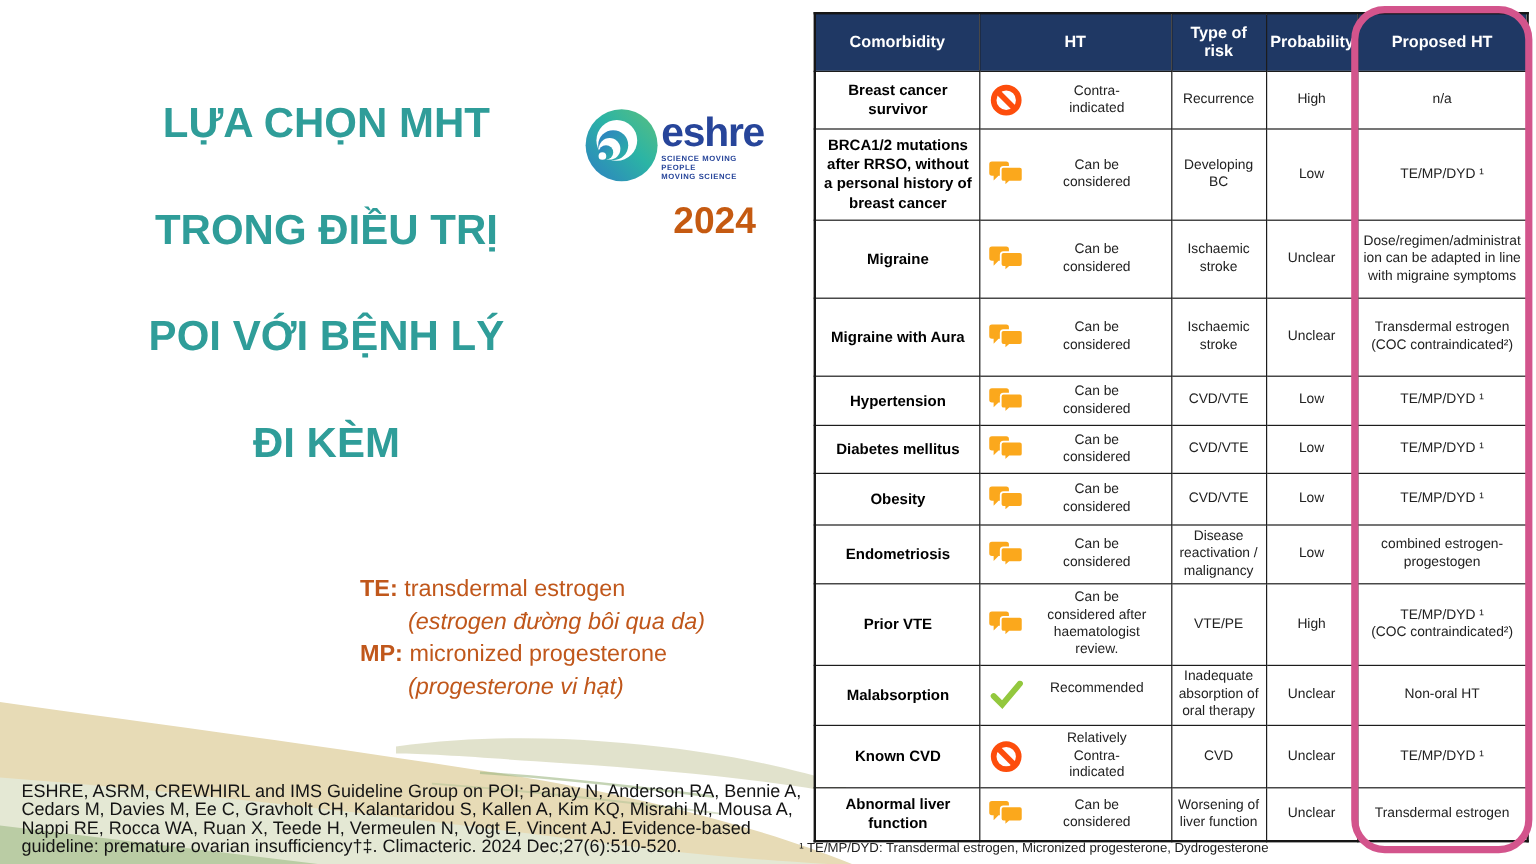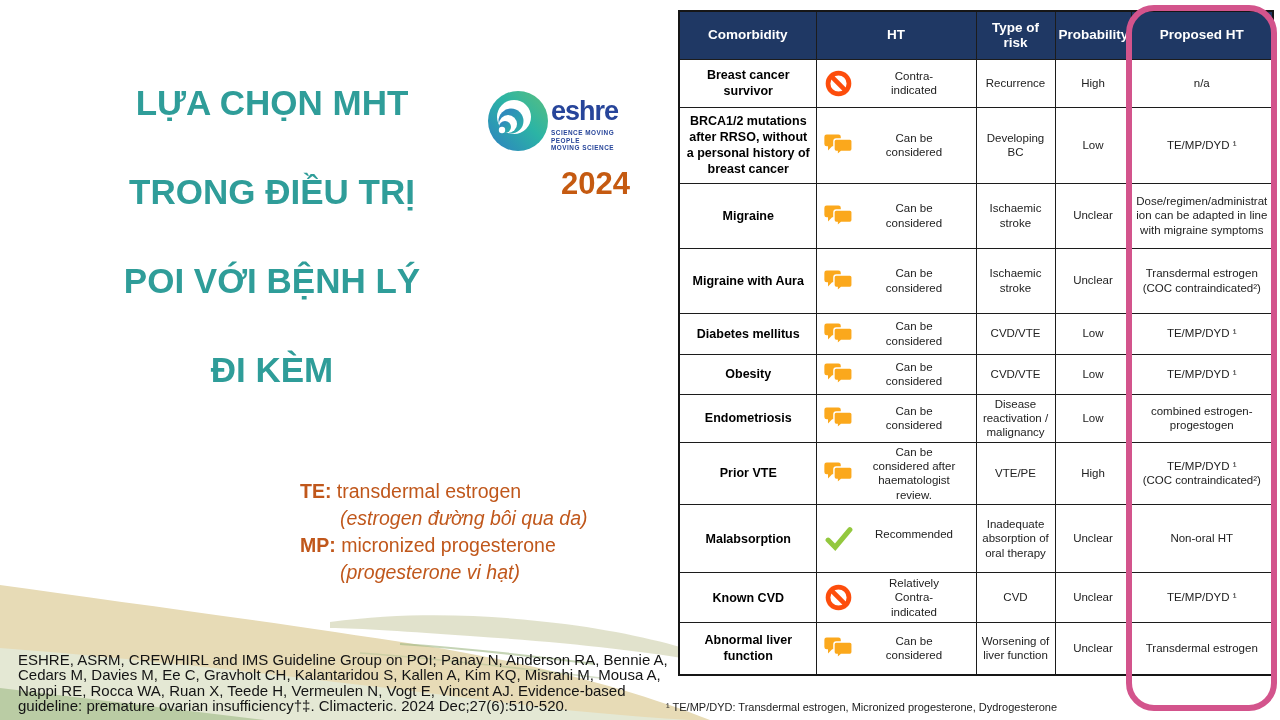--- a/index.html
+++ b/index.html
@@ -14,21 +14,21 @@
 
   
   .slide-title {
     position:absolute; left:72px; top:58px; width:400px;
     text-align:center; color:#2F9D99; font-weight:bold;
     font-size:35px; line-height:89px; letter-spacing:0px;
   }
   .logo { position:absolute; left:487px; top:90px; width:160px; }
   .logo-row { display:flex; align-items:flex-start; }
   .logo-text { margin-left:2px; margin-top:6px; }
-  .logo-wordmark { color:#27459A; font-weight:bold; font-size:27px; line-height:30px; letter-spacing:-1px; }
+  .logo-wordmark { color:#27459A; font-weight:bold; font-size:34px; line-height:30px; letter-spacing:-1px; }
   .logo-tagline { color:#27459A; font-weight:bold; font-size:6.4px; line-height:7.6px; letter-spacing:.5px; margin-top:3px; }
   .year {
     position:absolute; left:561px; top:166px;
     color:#C55A11; font-weight:800; font-size:31px;
   }
   .defs {
     position:absolute; left:300px; top:478px; width:300px;
     color:#C0571B; font-size:19.5px; line-height:27px;
   }
   .defs .b { font-weight:bold; }
@@ -51,21 +51,21 @@
   .ht-inner { display:flex; }
   .ht-icon { flex:0 0 36px; display:flex; justify-content:center; align-items:center; }
   .ht-label { flex:1; text-align:center; white-space:pre-line; }
   .c-proposed { white-space:pre-line; overflow-wrap:anywhere; }
   
   .ctable tbody tr:nth-child(1){height:48px;} .ctable tbody tr:nth-child(2){height:76px;}
   .ctable tbody tr:nth-child(3){height:65px;} .ctable tbody tr:nth-child(4){height:65px;}
   .ctable tbody tr:nth-child(5){height:41px;} .ctable tbody tr:nth-child(6){height:40px;}
   .ctable tbody tr:nth-child(7){height:43px;} .ctable tbody tr:nth-child(8){height:49px;}
   .ctable tbody tr:nth-child(9){height:68px;} .ctable tbody tr:nth-child(10){height:50px;}
-  .ctable tbody tr:nth-child(11){height:52px;} .ctable tbody tr:nth-child(12){height:60px;}
+  .ctable tbody tr:nth-child(11){height:52px;} .ctable tbody tr:nth-child(12){height:45px;}
 
   .highlight-box {
     position:absolute; left:1126px; top:5px; width:151px; height:706px;
     border:6px solid #D3548C; border-radius:28px; pointer-events:none; z-index:5;
   }
   .table-footnote {
     position:absolute; left:666px; top:701px; width:600px;
     color:#1c1c1c; font-size:11px;
   }
 </style>
@@ -217,20 +217,38 @@
               <span class="ht-label">Can be
 considered</span>
             </div>
           </td>
           <td>Ischaemic stroke</td>
           <td>Unclear</td>
           <td class="c-proposed">Transdermal estrogen
 (COC contraindicated²)</td>
         </tr>
         <tr>
+          <td class="c-comorbidity">Hypertension</td>
+          <td>
+            <div class="ht-inner">
+              <span class="ht-icon">
+                <svg width="31" height="24" viewBox="0 0 34 26">
+                  <path d="M4 1.5 h13 a2.5 2.5 0 0 1 2.5 2.5 v8 a2.5 2.5 0 0 1 -2.5 2.5 h-7 l-4.5 4.5 v-4.5 h-1.5 a2.5 2.5 0 0 1 -2.5 -2.5 v-8 a2.5 2.5 0 0 1 2.5 -2.5 Z" fill="#FBA81C"></path>
+                  <path d="M14.5 6.5 h15 a2.5 2.5 0 0 1 2.5 2.5 v8.5 a2.5 2.5 0 0 1 -2.5 2.5 h-9.5 l-4.5 4 v-4 h-1 a2.5 2.5 0 0 1 -2.5 -2.5 v-8.5 a2.5 2.5 0 0 1 2.5 -2.5 Z" fill="#FBA81C" stroke="#ffffff" stroke-width="1.6"></path>
+                </svg>
+              </span>
+              <span class="ht-label">Can be
+considered</span>
+            </div>
+          </td>
+          <td>CVD/VTE</td>
+          <td>Low</td>
+          <td class="c-proposed">TE/MP/DYD ¹</td>
+        </tr>
+        <tr>
           <td class="c-comorbidity">Diabetes mellitus</td>
           <td>
             <div class="ht-inner">
               <span class="ht-icon">
                 <svg width="31" height="24" viewBox="0 0 34 26">
                   <path d="M4 1.5 h13 a2.5 2.5 0 0 1 2.5 2.5 v8 a2.5 2.5 0 0 1 -2.5 2.5 h-7 l-4.5 4.5 v-4.5 h-1.5 a2.5 2.5 0 0 1 -2.5 -2.5 v-8 a2.5 2.5 0 0 1 2.5 -2.5 Z" fill="#FBA81C"></path>
                   <path d="M14.5 6.5 h15 a2.5 2.5 0 0 1 2.5 2.5 v8.5 a2.5 2.5 0 0 1 -2.5 2.5 h-9.5 l-4.5 4 v-4 h-1 a2.5 2.5 0 0 1 -2.5 -2.5 v-8.5 a2.5 2.5 0 0 1 2.5 -2.5 Z" fill="#FBA81C" stroke="#ffffff" stroke-width="1.6"></path>
                 </svg>
               </span>
               <span class="ht-label">Can be

